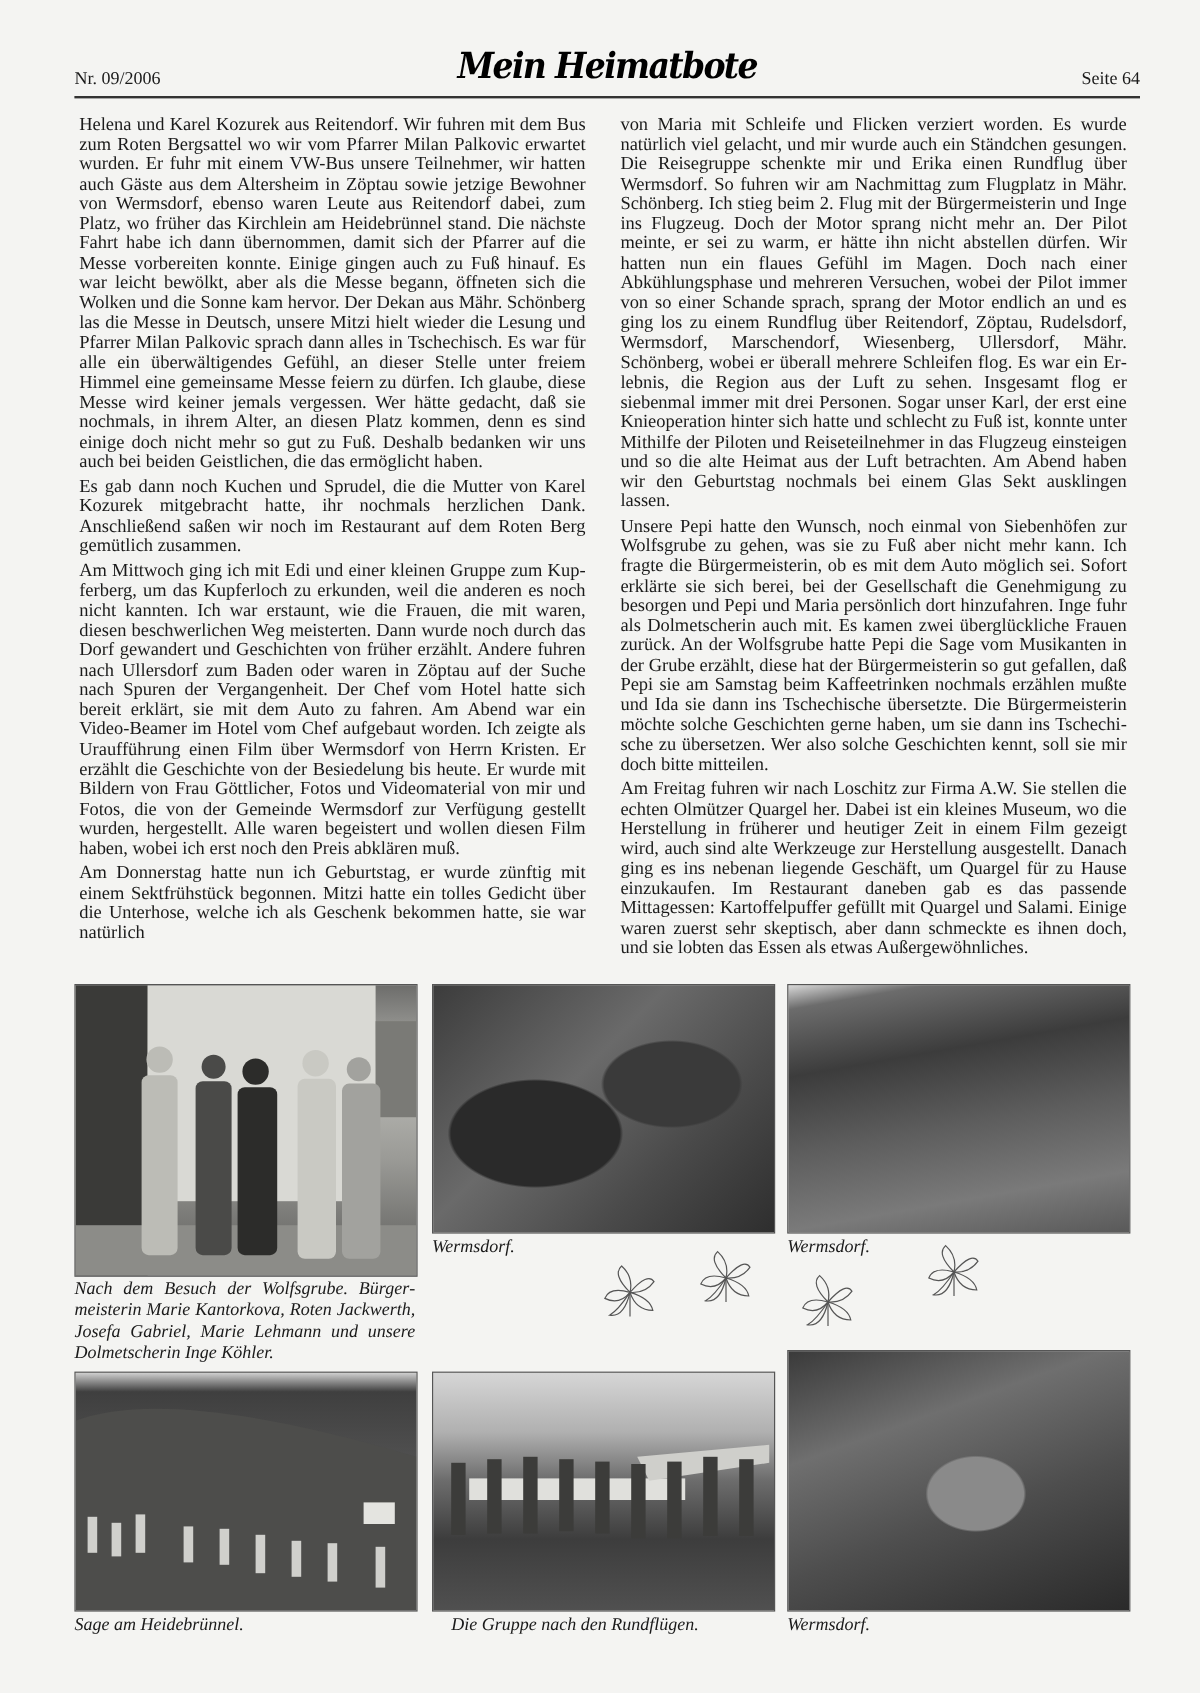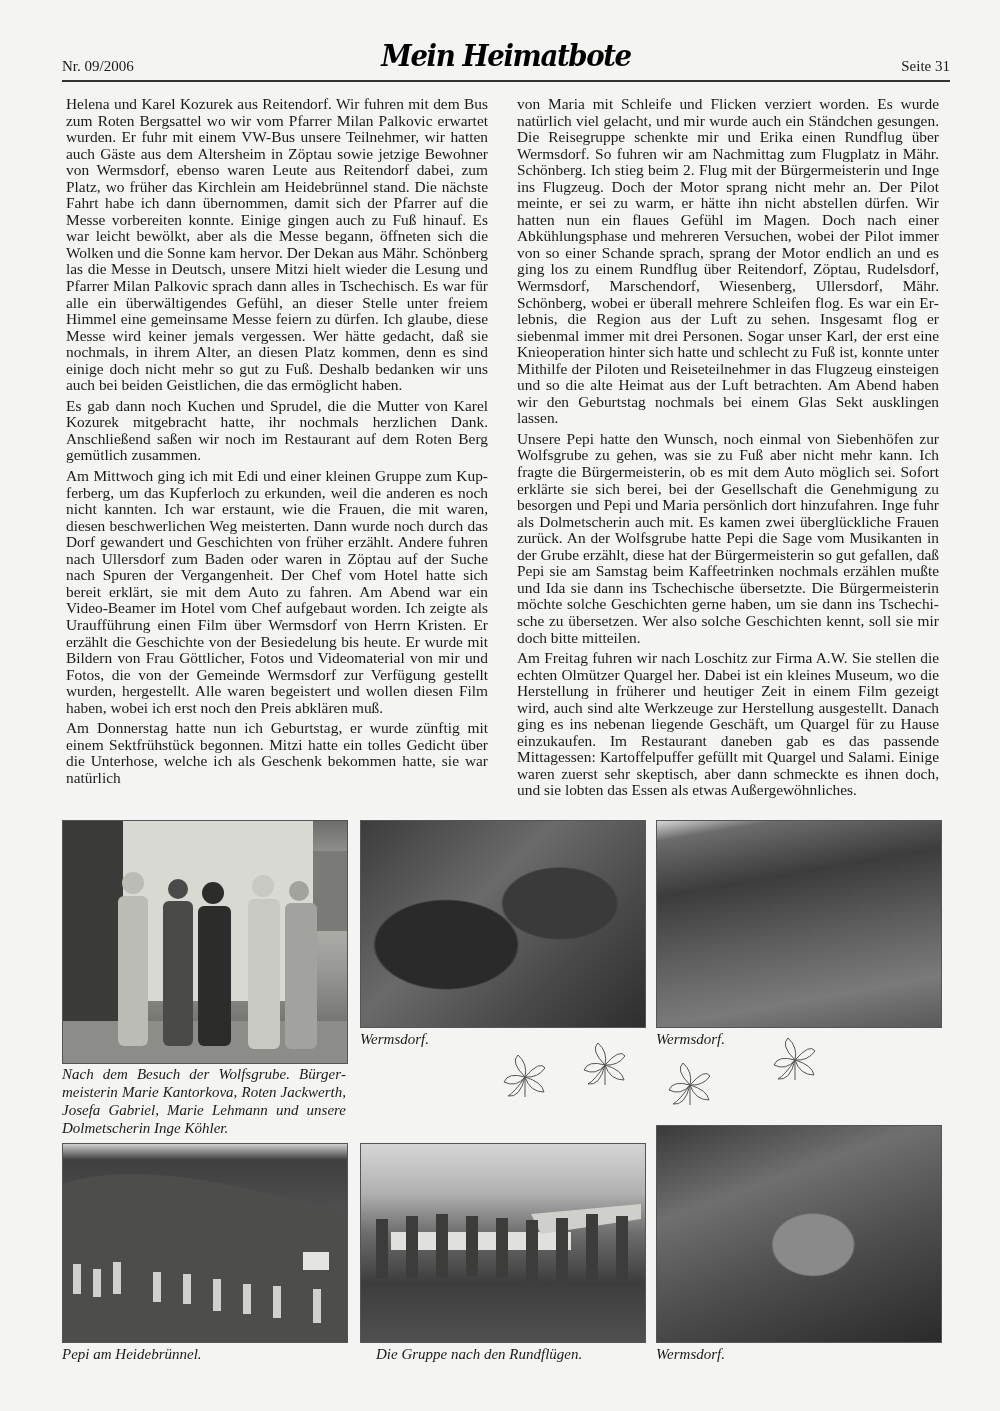--- a/index.html
+++ b/index.html
@@ -43,21 +43,21 @@
 
   .leaf { position: absolute; width: 50px; height: 50px; }
   .leaf svg { width: 100%; height: 100%; }
 </style>
 </head>
 <body>
 
 <div class="header">
   <span class="issue">Nr. 09/2006</span>
   <span class="masthead">Mein Heimatbote</span>
-  <span class="page-no">Seite 31</span>
+  <span class="page-no">Seite 64</span>
 </div>
 <div class="rule"></div>
 
 <div class="col left">
   <p>Helena und Karel Kozurek aus Reitendorf. Wir fuhren mit dem Bus zum Roten Bergsattel wo wir vom Pfarrer Milan Palkovic erwartet wurden. Er fuhr mit einem VW-Bus unsere Teilnehmer, wir hatten auch Gäste aus dem Altersheim in Zöptau sowie jetzige Bewohner von Wermsdorf, ebenso waren Leute aus Reitendorf dabei, zum Platz, wo früher das Kirchlein am Heidebrünnel stand. Die nächste Fahrt habe ich dann übernommen, damit sich der Pfarrer auf die Messe vorbereiten konnte. Einige gingen auch zu Fuß hinauf. Es war leicht bewölkt, aber als die Messe begann, öffneten sich die Wolken und die Sonne kam hervor. Der Dekan aus Mähr. Schönberg las die Messe in Deutsch, unsere Mitzi hielt wieder die Lesung und Pfarrer Milan Palkovic sprach dann alles in Tschechisch. Es war für alle ein überwältigendes Gefühl, an dieser Stelle unter freiem Himmel eine gemeinsame Messe feiern zu dürfen. Ich glaube, diese Messe wird keiner jemals vergessen. Wer hätte gedacht, daß sie nochmals, in ihrem Alter, an diesen Platz kommen, denn es sind einige doch nicht mehr so gut zu Fuß. Deshalb bedanken wir uns auch bei beiden Geistlichen, die das ermöglicht haben.</p>
   <p>Es gab dann noch Kuchen und Sprudel, die die Mutter von Karel Kozurek mitgebracht hatte, ihr nochmals herzlichen Dank. Anschlie­ßend saßen wir noch im Restaurant auf dem Roten Berg gemütlich zusammen.</p>
   <p>Am Mittwoch ging ich mit Edi und einer kleinen Gruppe zum Kup­ferberg, um das Kupferloch zu erkunden, weil die anderen es noch nicht kannten. Ich war erstaunt, wie die Frauen, die mit waren, diesen beschwerlichen Weg meisterten. Dann wurde noch durch das Dorf gewandert und Geschichten von früher erzählt. Andere fuhren nach Ullersdorf zum Baden oder waren in Zöptau auf der Suche nach Spuren der Vergangenheit. Der Chef vom Hotel hatte sich bereit erklärt, sie mit dem Auto zu fahren. Am Abend war ein Video-Beamer im Hotel vom Chef aufgebaut worden. Ich zeigte als Uraufführung einen Film über Wermsdorf von Herrn Kristen. Er erzählt die Ge­schichte von der Besiedelung bis heute. Er wurde mit Bildern von Frau Göttlicher, Fotos und Videomaterial von mir und Fotos, die von der Gemeinde Wermsdorf zur Verfügung gestellt wurden, hergestellt. Alle waren begeistert und wollen diesen Film haben, wobei ich erst noch den Preis abklären muß.</p>
   <p>Am Donnerstag hatte nun ich Geburtstag, er wurde zünftig mit einem Sektfrühstück begonnen. Mitzi hatte ein tolles Gedicht über die Un­terhose, welche ich als Geschenk bekommen hatte, sie war natürlich</p>
 </div>
 <div class="col right">
@@ -160,21 +160,21 @@
       <rect x="90" y="128" width="8" height="30"></rect>
         <rect x="120" y="130" width="8" height="30"></rect>
         <rect x="150" y="135" width="8" height="32"></rect>
       <rect x="180" y="140" width="8" height="30"></rect>
         <rect x="210" y="142" width="8" height="32"></rect>
         <rect x="250" y="145" width="8" height="34"></rect>
     </g>
     <rect x="240" y="108" width="26" height="18" fill="#e4e4e0"></rect>
   </svg>
 </div>
-<div class="caption" style="left:62px;top:1345px;">Pepi am Heidebrünnel.</div>
+<div class="caption" style="left:62px;top:1345px;">Sage am Heidebrünnel.</div>
 
 <div class="photo ph-plane" style="left:360px;top:1143px;width:284px;height:198px;">
   <svg width="284" height="198" viewBox="0 0 284 198">
     <rect x="30" y="88" width="180" height="18" fill="#e0e0dc"></rect>
     <path d="M170 70 L280 60 L280 75 L180 90Z" fill="#cfcfcb"></path>
     <g fill="#3c3c3a">
       <rect x="15" y="75" width="12" height="60"></rect>
         <rect x="45" y="72" width="12" height="62"></rect>
         <rect x="75" y="70" width="12" height="64"></rect>
       <rect x="105" y="72" width="12" height="60"></rect>

